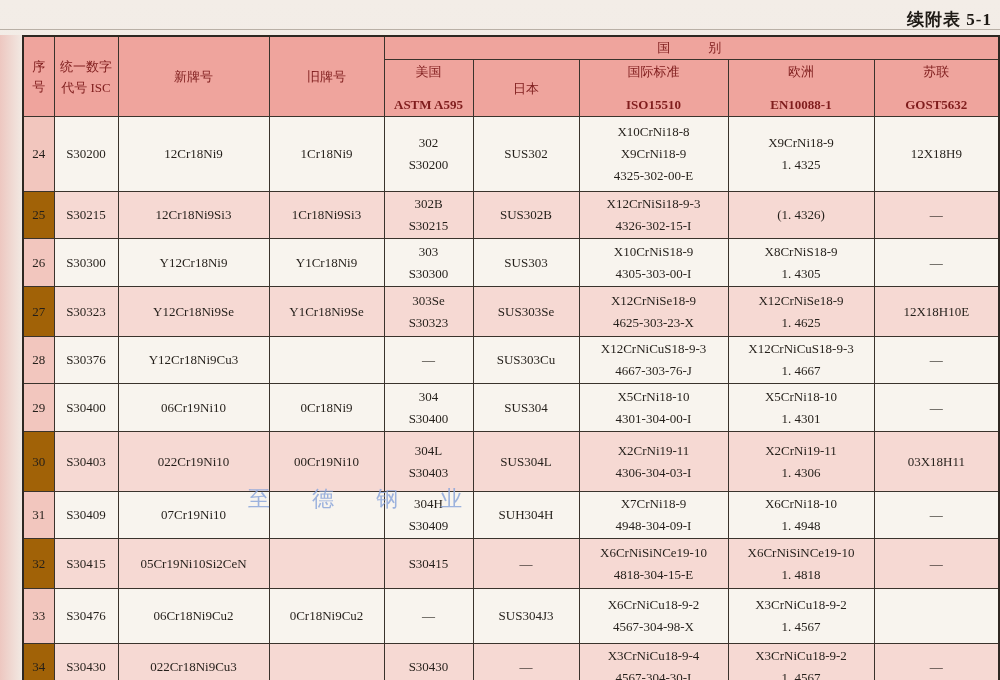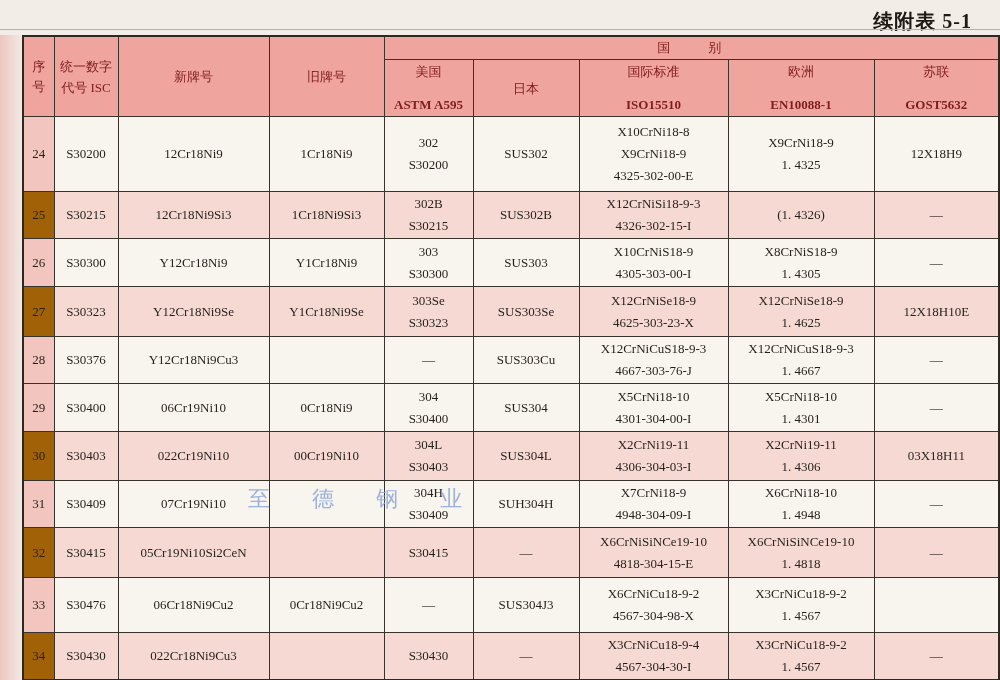--- a/index.html
+++ b/index.html
@@ -3,21 +3,21 @@
 <meta charset="utf-8">
 <style>
   html,body{margin:0;padding:0;}
   body{
     width:1000px;height:680px;position:relative;overflow:hidden;
     background:linear-gradient(180deg,#f3ede7 0%,#f1eae4 40%,#efe8e2 100%);
     font-family:"Liberation Serif", serif;color:#241f1a;
     -webkit-font-smoothing:antialiased;
   }
   .page-title{
-    position:absolute;top:8px;right:28px;font-size:20px;letter-spacing:1px;
+    position:absolute;top:8px;right:8px;font-size:17px;letter-spacing:1px;
     color:#1e1a15;font-weight:bold;
   }
   .top-rule{position:absolute;left:0;right:0;top:29px;border-top:1px solid #b9b0a6;}
   .left-band{position:absolute;left:0;top:35px;bottom:0;width:24px;
     background:linear-gradient(90deg,#edc7c0,#f2ece6);}
 
   table.grades{
     position:absolute;left:22px;top:35px;width:976px;
     border-collapse:collapse;table-layout:fixed;
     background:#f8f4ee;
@@ -242,21 +242,21 @@
           <div class="line">4301-304-00-I</div>
         </td>
         <td>
           <div class="line">X5CrNi18-10</div>
           <div class="line">1. 4301</div>
         </td>
         <td>
           <div class="line">—</div>
         </td>
       </tr>
-      <tr class="tint" style="height: 49px;">
+      <tr class="tint" style="height: 60px;">
         <td class="seq-cell">30</td>
         <td>S30403</td>
         <td>022Cr19Ni10</td>
         <td>00Cr19Ni10</td>
         <td>
           <div class="line">304L</div>
           <div class="line">S30403</div>
         </td>
         <td>
           <div class="line">SUS304L</div>

